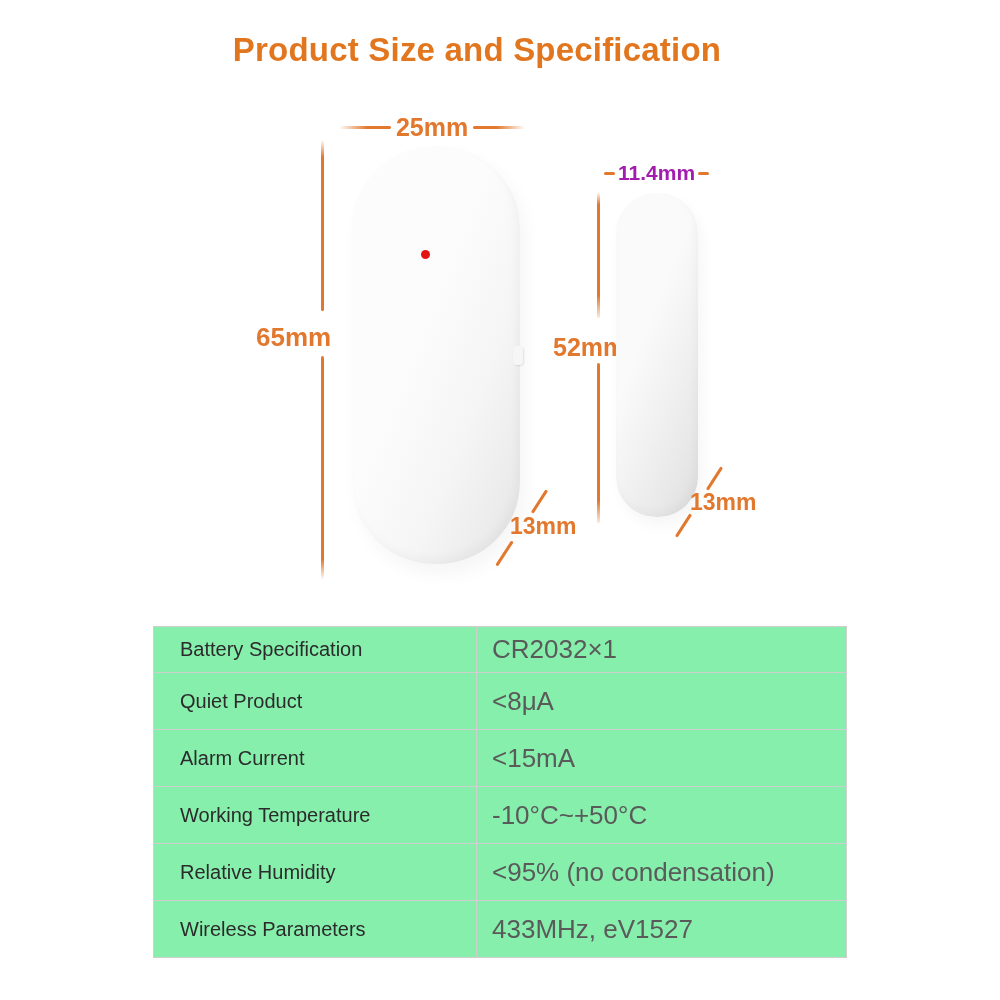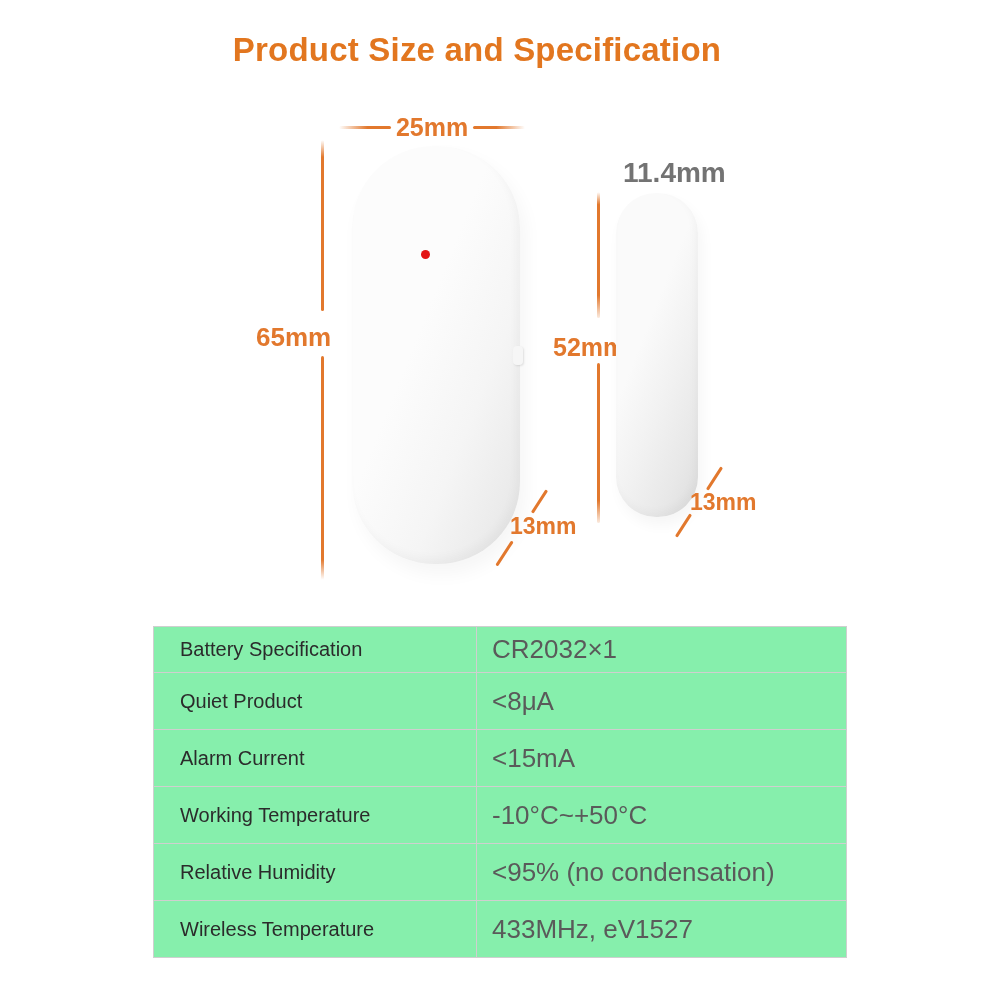--- a/index.html
+++ b/index.html
@@ -39,21 +39,21 @@
     display:flex;align-items:center;gap:5px;
   }
   .dim-25 .txt{font-size:25px;color:#e2782d;font-weight:600;}
   .hseg{height:3px;flex:1;border-radius:2px;}
   .hseg.left{background:linear-gradient(to right,rgba(226,120,45,0),#e2782d 55%);}
   .hseg.right{background:linear-gradient(to left,rgba(226,120,45,0),#e2782d 55%);}
   .dim-114{
     position:absolute;left:604px;top:161px;width:106px;height:24px;
     display:flex;align-items:center;gap:3px;
   }
-  .dim-114 .txt{font-size:28px;color:#737373;font-weight:600;margin-left:16px;}
+  .dim-114 .txt{font-size:21px;color:#a21caf;font-weight:600;}
   .dash{height:3px;width:11px;border-radius:2px;background:#e2782d;}
   .vseg{position:absolute;width:3px;border-radius:2px;background:#e2782d;}
   .v65-top{left:321px;top:140px;height:171px;
     background:linear-gradient(to bottom,rgba(226,120,45,0),#e2782d 10%);}
   .v65-bottom{left:321px;top:356px;height:226px;
     background:linear-gradient(to top,rgba(226,120,45,0) 1%,#e2782d 10%);}
   .lbl-65{left:256px;top:322px;font-size:26px;}
   .v52-top{left:597px;top:192px;height:126px;
     background:linear-gradient(to bottom,rgba(226,120,45,0),#e2782d 10%,#e2782d 82%,rgba(226,120,45,0.15));}
   .v52-bottom{left:597px;top:363px;height:160px;
@@ -134,18 +134,18 @@
     </div>
     <div class="spec-row">
       <div class="spec-cell spec-label">Working Temperature</div>
       <div class="spec-cell spec-value">-10°C~+50°C</div>
     </div>
     <div class="spec-row">
       <div class="spec-cell spec-label">Relative Humidity</div>
       <div class="spec-cell spec-value">&lt;95% (no condensation)</div>
     </div>
     <div class="spec-row">
-      <div class="spec-cell spec-label">Wireless Temperature</div>
+      <div class="spec-cell spec-label">Wireless Parameters</div>
       <div class="spec-cell spec-value">433MHz, eV1527</div>
     </div>
   </div>
 
 </div>
 
 </body></html>

